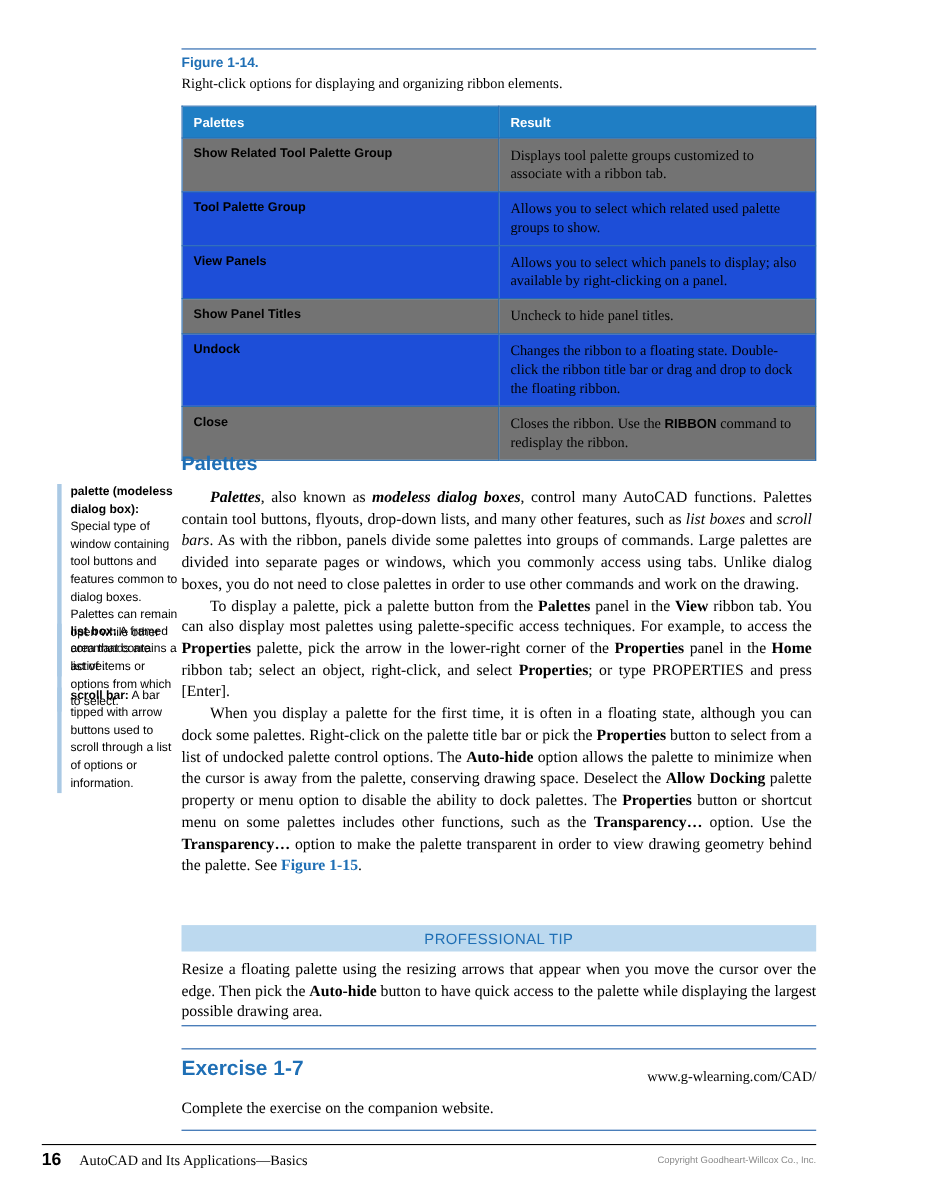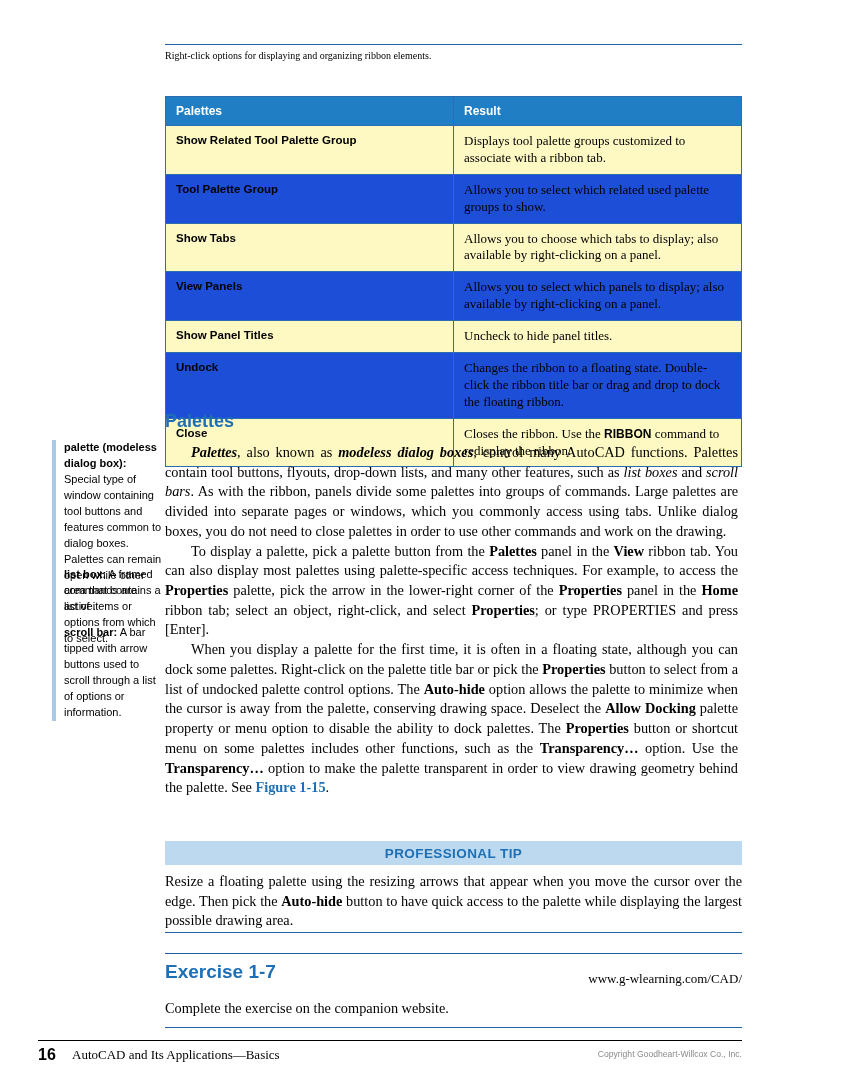--- a/index.html
+++ b/index.html
@@ -34,21 +34,21 @@
     margin: 0 0 4px 0;
   }
   .fig-num {
     color: #1f6fb5;
     font-weight: bold;
     font-size: 12.5px;
     font-family: "Liberation Sans", sans-serif;
     line-height: 1.35;
   }
   .fig-title {
-    font-size: 10px;
+    font-size: 13px;
     font-family: "Liberation Serif", serif;
     line-height: 1.35;
     margin-top: 1px;
   }
 
   
   .fig-table {
     position: absolute;
     left: 165px;
     top: 96px;
@@ -74,21 +74,21 @@
     font-size: 13px;
     line-height: 1.3;
   }
   .fig-table td.sel {
     font-family: "Liberation Sans", sans-serif;
     font-size: 11.5px;
     font-weight: bold;
     width: 148px;
   }
   .fig-table tr.shade td {
-    background: #fef9c3;
+    background: #737373;
   }
   .fig-table tr.plain td {
     background: #1d4ed8;
   }
   .fig-table td.res b { font-family: "Liberation Sans", sans-serif; font-size: 12px;}
 
   
   .sec-head {
     position: absolute;
     left: 165px;
@@ -142,21 +142,21 @@
     top: 841px;
     width: 577px;
     height: 24px;
     background: #bcd9ef;
     display: flex;
     align-items: center;
     justify-content: center;
   }
   .tip-band span {
     font-family: "Liberation Sans", sans-serif;
-    font-weight: bold;
+    font-weight: normal;
     font-size: 13.5px;
     color: #1f6fb5;
     letter-spacing: 0.4px;
   }
   .tip-body {
     position: absolute;
     left: 165px;
     top: 872px;
     width: 577px;
     font-size: 14.3px;
@@ -245,43 +245,40 @@
     color: #8a8a8a;
   }
 </style>
 </head>
 <body>
 
 <div class="page">
 
   <div class="figure-block">
     <div class="fig-rule"></div>
+    <div class="fig-num">Figure 1-14.</div>
     <div class="fig-title">Right-click options for displaying and organizing ribbon elements.</div>
   </div>
 
   <table class="fig-table">
     <thead>
       <tr>
         <th>Palettes</th>
         <th>Result</th>
       </tr>
     </thead>
     <tbody>
       <tr class="shade">
         <td class="sel">Show Related Tool Palette Group</td>
         <td class="res">Displays tool palette groups customized to associate with a ribbon tab.</td>
       </tr>
       <tr class="plain">
         <td class="sel">Tool Palette Group</td>
         <td class="res">Allows you to select which related used palette groups to show.</td>
       </tr>
-      <tr class="shade">
-        <td class="sel">Show Tabs</td>
-        <td class="res">Allows you to choose which tabs to display; also available by right-clicking on a panel.</td>
-      </tr>
       <tr class="plain">
         <td class="sel">View Panels</td>
         <td class="res">Allows you to select which panels to display; also available by right-clicking on a panel.</td>
       </tr>
       <tr class="shade">
         <td class="sel">Show Panel Titles</td>
         <td class="res">Uncheck to hide panel titles.</td>
       </tr>
       <tr class="plain">
         <td class="sel">Undock</td>

